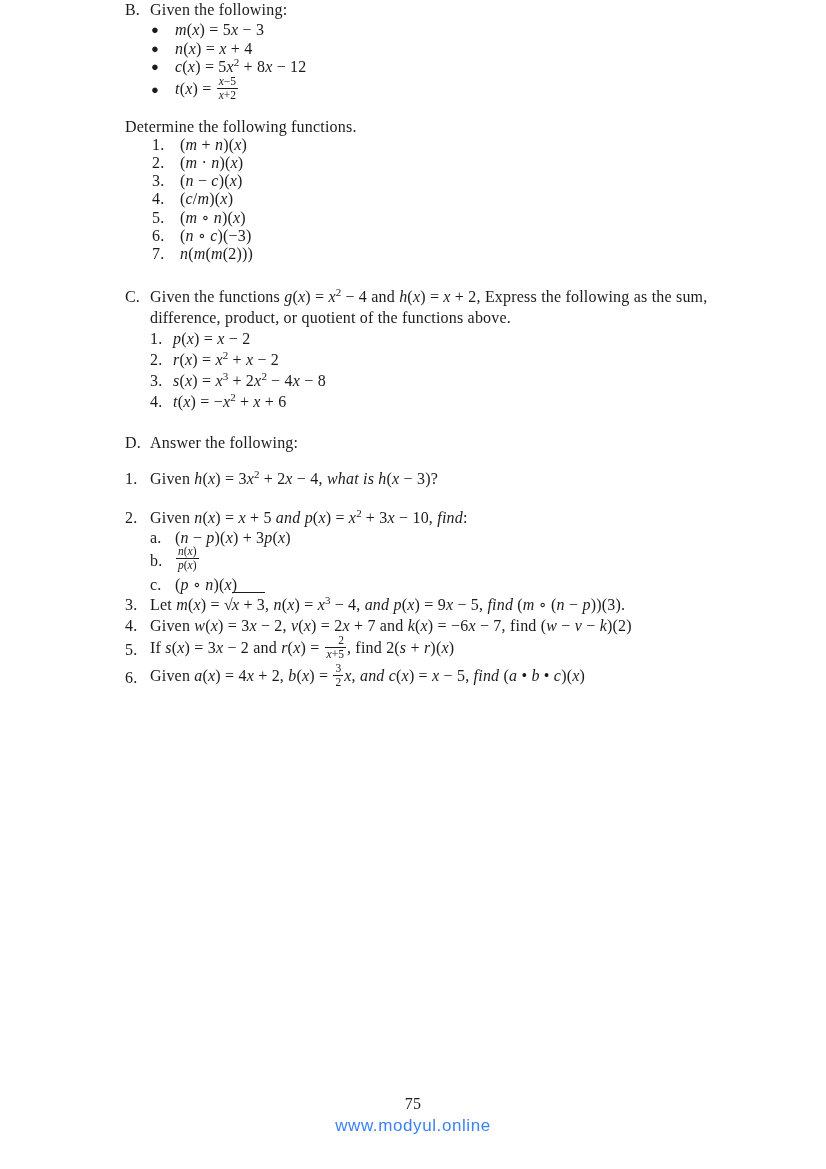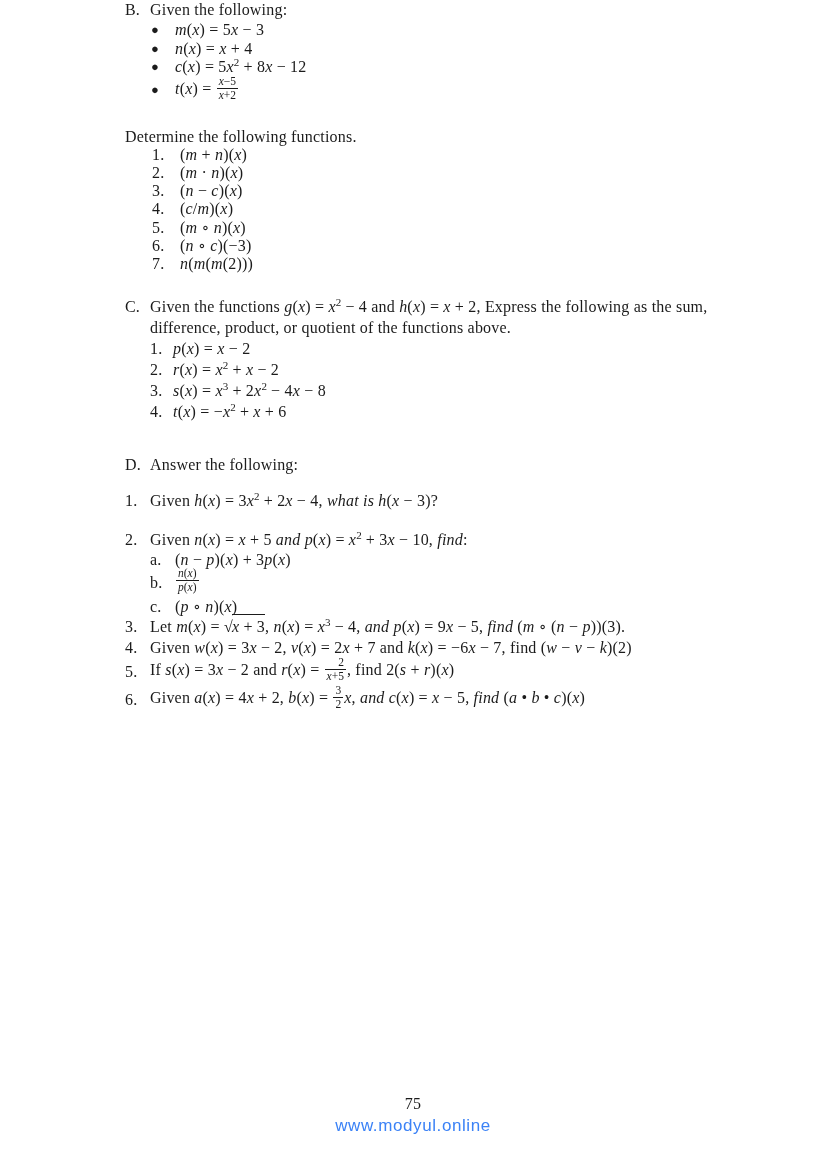--- a/index.html
+++ b/index.html
@@ -22,33 +22,33 @@
   .row{display:flex;align-items:center;}
   .row .marker{flex:0 0 auto;}
   .row .expr{flex:0 0 auto;white-space:nowrap;}
 
   
   .b-list{margin-top:2px;}
   .b-list .row{padding-left:26px;line-height:18.5px;min-height:18.5px;}
   .b-list .marker{width:24px;font-size:13px;}
 
   
-  .det-title{margin-top:22px;line-height:19px;}
+  .det-title{margin-top:12px;line-height:19px;}
   .det-list .row{padding-left:27px;line-height:18.3px;height:18.3px;}
   .det-list .marker{width:28px;}
 
   
   .c-block{position:relative;margin-top:22px;padding-left:25px;line-height:21px;max-width:588px;}
   .c-block .sec-letter{position:absolute;left:0;top:0;}
   .c-list{margin-top:0;}
   .c-list .row{padding-left:25px;line-height:21px;height:21px;}
   .c-list .marker{width:23px;}
 
   
-  .d-head{margin-top:32px;line-height:21px;}
+  .d-head{margin-top:20px;line-height:21px;}
   .d-list{margin-top:15px;}
   .d-list > .row{line-height:21px;min-height:21px;}
   .d-list > .row.gap{margin-top:18px;}
   .d-list .marker{width:25px;}
   .d-sub .row{padding-left:25px;line-height:19px;min-height:19px;}
   .d-sub .marker{width:25px;}
   .row.tall{min-height:28px;}
 
   
   .seg-it{font-style:italic;}

